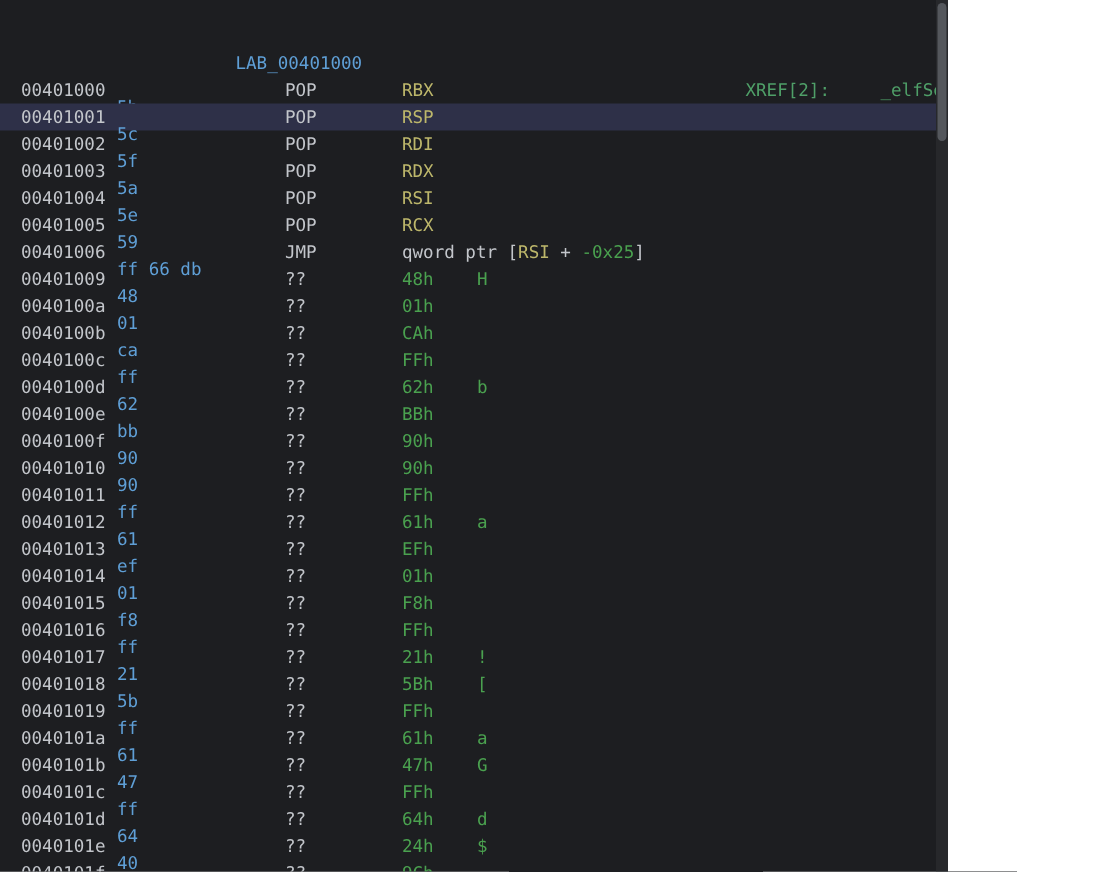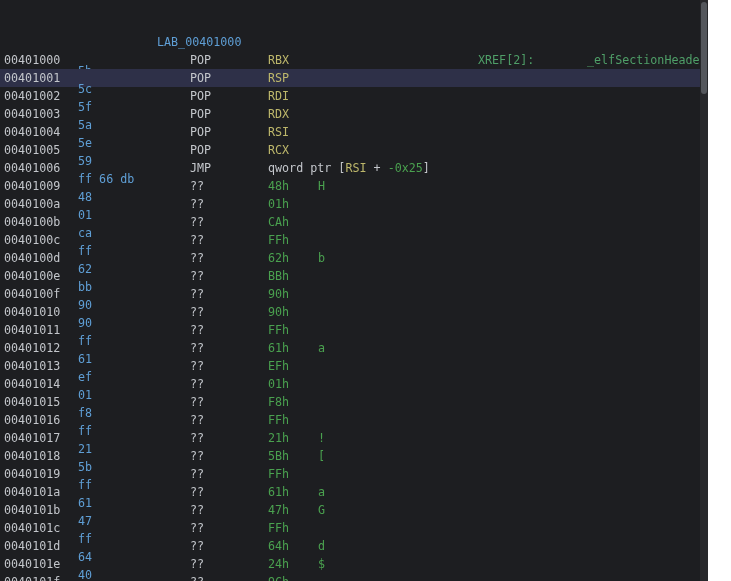--- a/index.html
+++ b/index.html
@@ -1,55 +1,55 @@
 <!DOCTYPE html>
 <html style="--c-bg: #1d1e21; --c-selection: #2e3048; --c-text: #c3c6cb; --c-bytes_blue: #5f9fd6; --c-register_olive: #bdb76b; --c-constant_green: #4aa14f; --c-xref_green: #4f9f68; --c-scrollbar_track: #27282b; --c-scrollbar_thumb: #54575c;"><head>
 <meta charset="utf-8">
 <style>
   html, body { margin: 0; padding: 0; }
   #screen {
     position: relative;
-    width: 708px;
+    width: 632px;
     height: 581px;
     background: var(--c-bg, #1d1e21);
     overflow: hidden;
     font-family: "DejaVu Sans Mono", "Liberation Mono", monospace;
     font-size: 11.7px;
     line-height: 18px;
     cursor: default;
   }
   .hrow {
     position: absolute;
     left: 0;
     width: 723px;
     height: 18px;
     white-space: pre;
   }
   #header-line-1 { top: 15px; }
   #header-line-2 { top: 33px; }
   .label-blue   { color: var(--c-bytes_blue, #5f9fd6); }
   .xref-green   { color: var(--c-xref_green, #4f9f68); }
   .pos-label    { position: absolute; left: 157px; }
-  .pos-xref     { position: absolute; left: 478px; }
+  .pos-xref     { position: absolute; left: 497px; }
   .pos-xrefaddr { position: absolute; left: 587px; }
 
   #rows {
     position: absolute;
     top: 51px;
     left: 0;
     width: 723px;
   }
   .row {
     position: relative;
     height: 18px;
     white-space: pre;
   }
   .row.selected { background: var(--c-selection, #2e3048); }
   .f { position: absolute; top: 0; }
-  .f-addr  { left: 4px;  color: var(--c-text, #c3c6cb); }
+  .f-addr  { left: 14px;  color: var(--c-text, #c3c6cb); }
   .f-bytes { left: 78px;  color: var(--c-bytes_blue, #5f9fd6); margin-top: 11px; }
   .f-mn    { left: 190px; color: var(--c-text, #c3c6cb); text-align: right; }
   .f-op    { left: 268px; color: var(--c-text, #c3c6cb); }
   .f-ascii { left: 318px; color: var(--c-constant_green, #4aa14f); }
   .seg-text   { color: var(--c-text, #c3c6cb); }
   .seg-reg    { color: var(--c-register_olive, #bdb76b); text-align: center; }
   .seg-const  { color: var(--c-constant_green, #4aa14f); }
   .seg-scalar { color: var(--c-constant_green, #4aa14f); margin-top: 46px; }
 
   #scrollbar {

